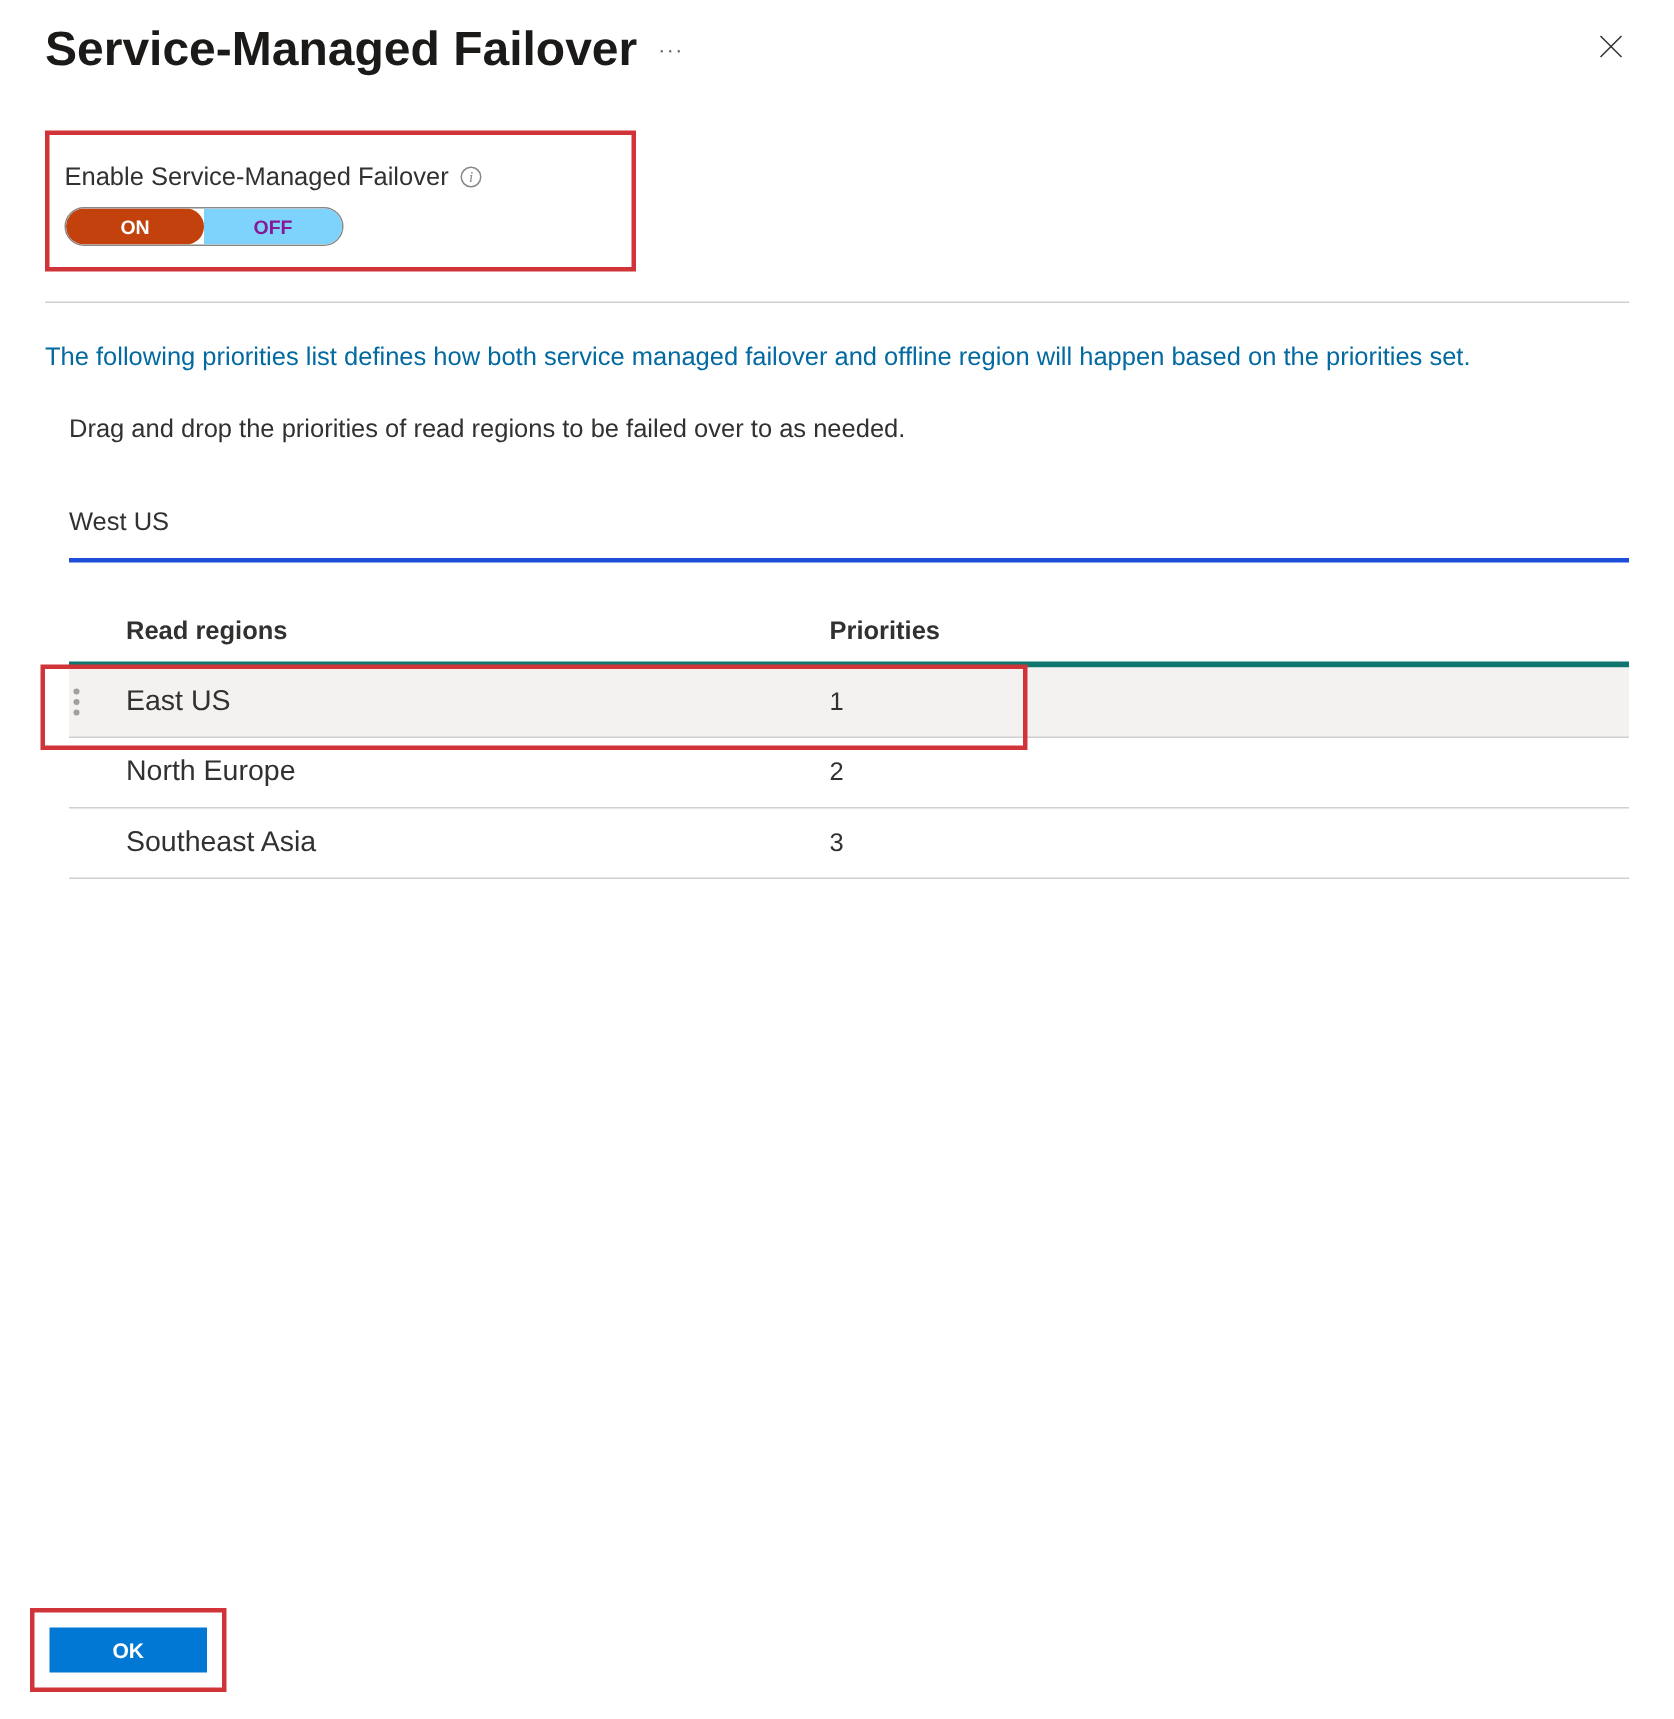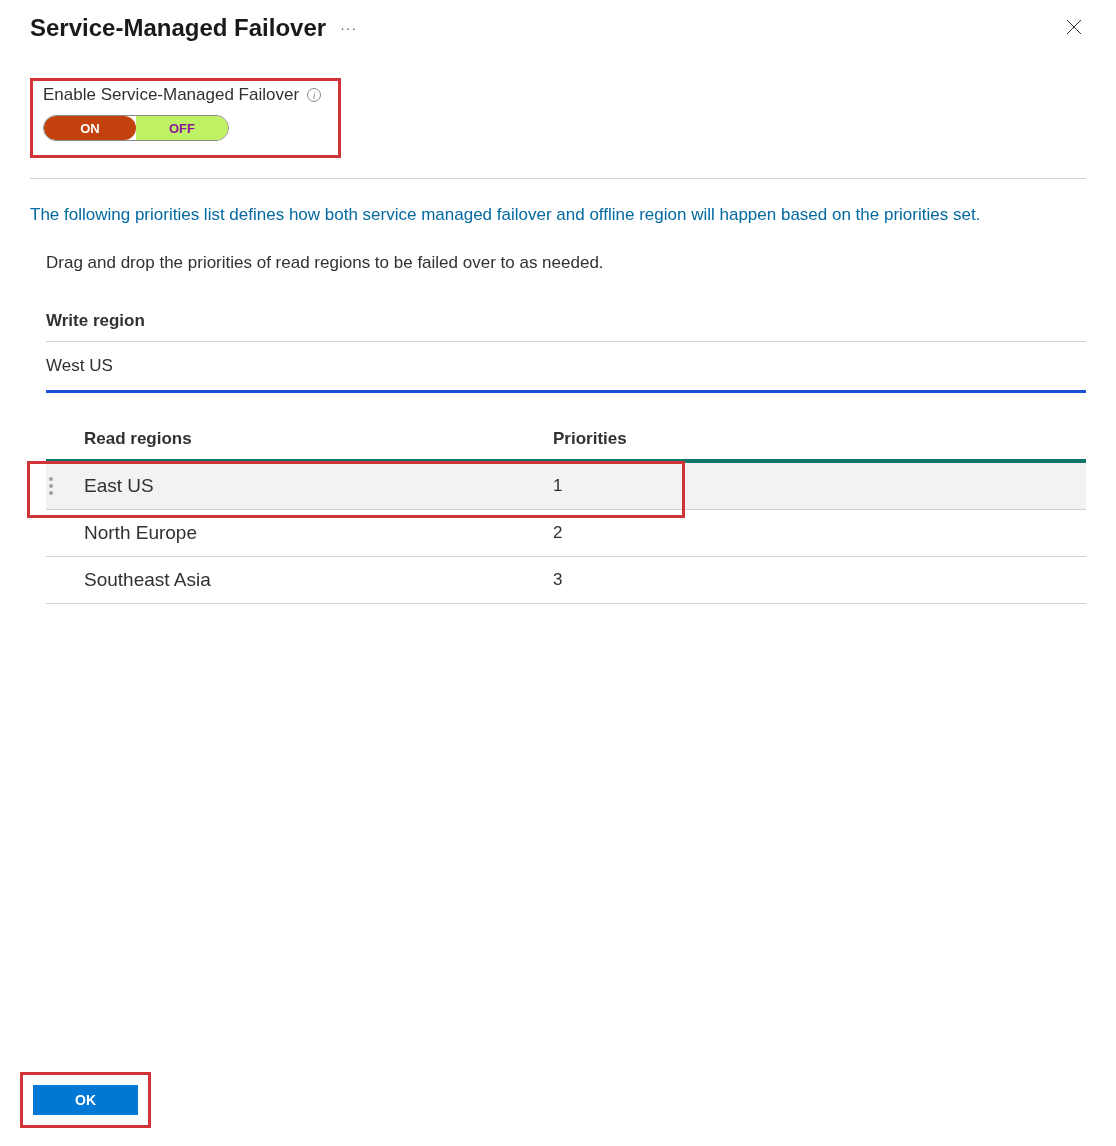--- a/index.html
+++ b/index.html
@@ -20,45 +20,45 @@
       justify-content: space-between;
       align-items: center;
       padding: 14px 30px 10px 30px;
     }
     .header-left {
       display: flex;
       align-items: center;
       gap: 14px;
     }
     .page-title {
-      font-size: 24px;
+      font-size: 32px;
       font-weight: 600;
       color: #1b1a19;
     }
     .overflow-dots {
       font-size: 14px;
       color: #605e5c;
       letter-spacing: 1px;
     }
     .close-btn {
       cursor: pointer;
       color: #323130;
       font-size: 18px;
       line-height: 1;
       padding: 4px;
     }
     .content {
       padding: 0 30px;
     }
     .highlight-box-1 {
       border: 3px solid #d13438;
-      padding: 4px 14px 14px 10px;
+      padding: 18px 14px 14px 10px;
       margin-top: 26px;
       display: inline-block;
-      width: 311px;
+      width: 394px;
     }
     .toggle-label-row {
       display: flex;
       align-items: center;
       gap: 8px;
       margin-bottom: 10px;
     }
     .toggle-label {
       font-size: 17px;
       color: #323130;
@@ -92,21 +92,21 @@
       justify-content: center;
       font-size: 13px;
       font-weight: 600;
     }
     .toggle-on {
       background: #c2410c;
       color: #ffffff;
       border-radius: 13px;
     }
     .toggle-off {
-      background: #bef264;
+      background: #7dd3fc;
       color: #881798;
     }
     .divider {
       border: none;
       border-top: 1px solid #d2d0ce;
       margin-top: 20px;
       margin-bottom: 24px;
     }
     .description {
       font-size: 17px;
@@ -247,21 +247,20 @@
   </div>
 
   <hr class="divider">
 
   <p class="description">The following priorities list defines how both service managed failover and offline region will happen based on the priorities set.</p>
 
   <p class="subdesc">Drag and drop the priorities of read regions to be failed over to as needed.</p>
 
   <div class="section">
 
-    <div class="section-header">Write region</div>
     <div class="write-region-value">West US</div>
 
     <div class="regions-headers">
       <div class="col-region">Read regions</div>
       <div class="col-priority">Priorities</div>
     </div>
 
     <div class="region-row highlighted-row" style="position:relative;">
       <div class="row-highlight"></div>
       <div class="drag-handle">

